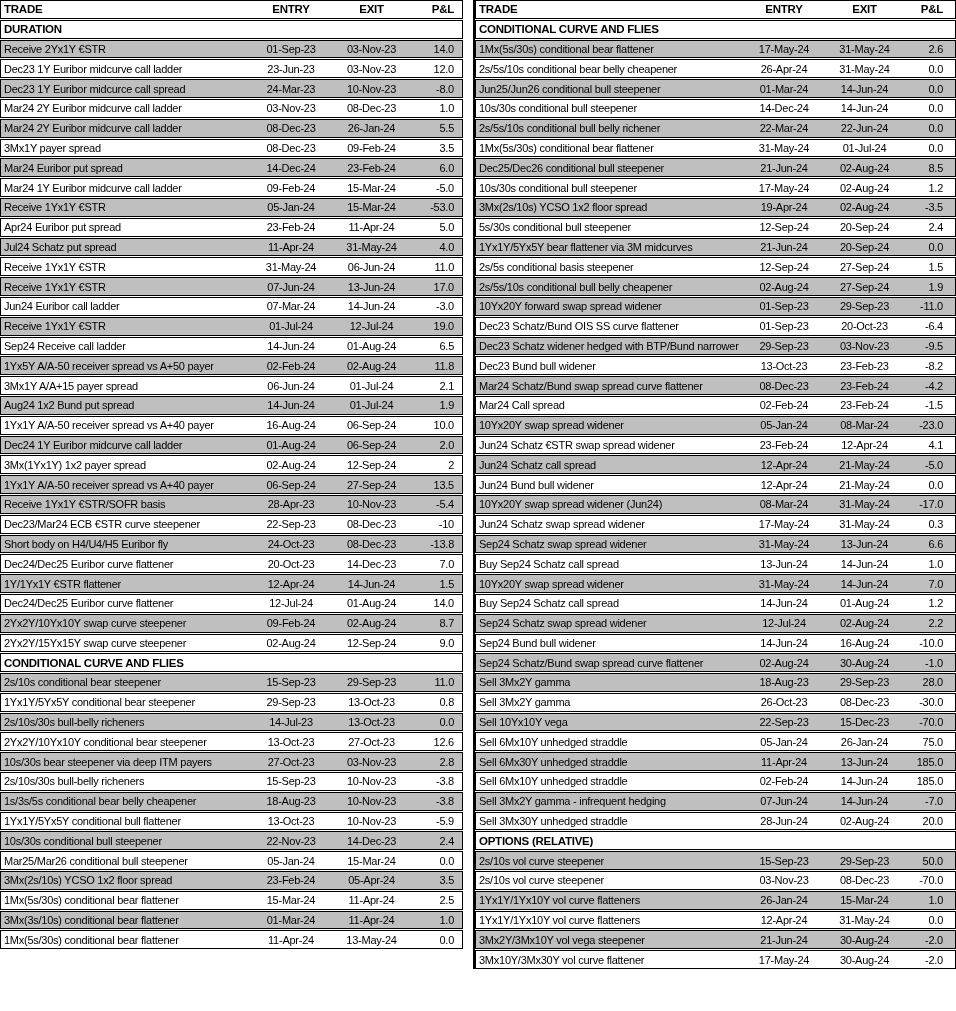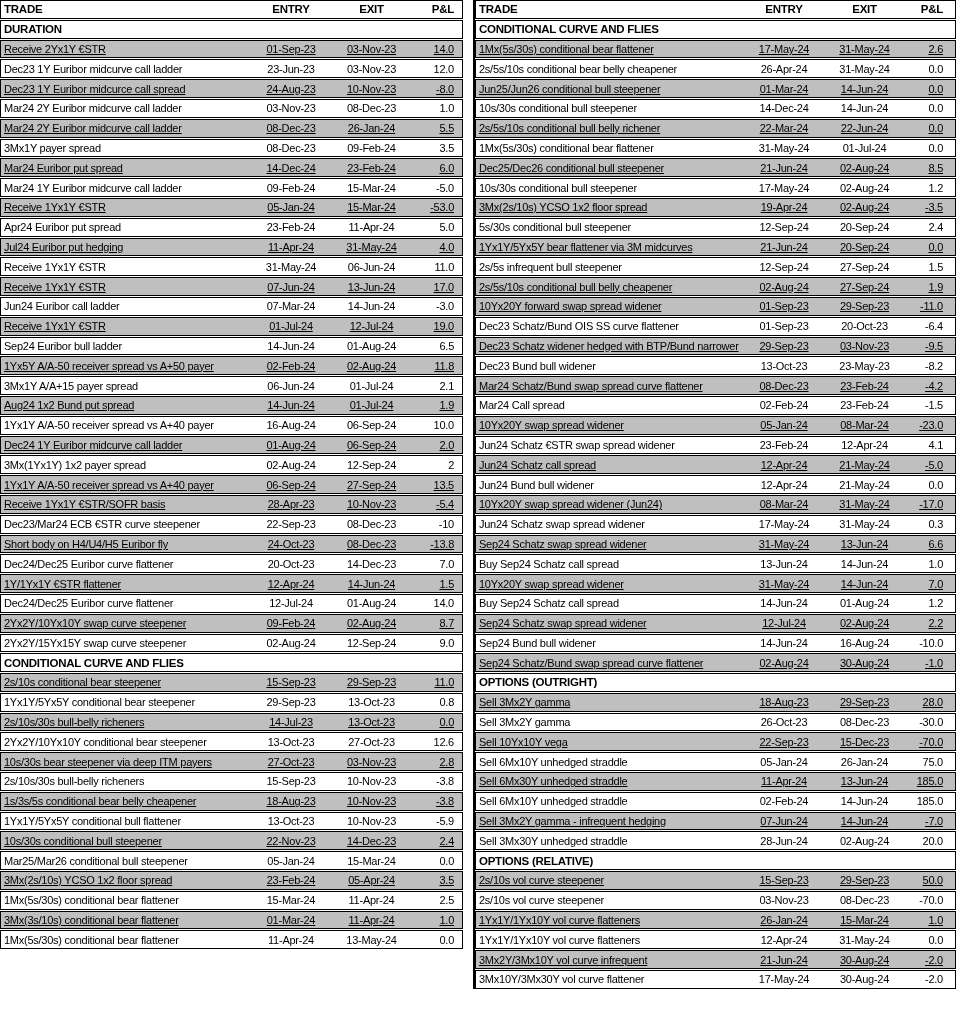--- a/index.html
+++ b/index.html
@@ -29,21 +29,21 @@
   .row {
     height: 18.8px;
     min-height: 18.8px;
     box-sizing: border-box;
     border: 1px solid var(--border, #000);
     background: var(--plain, #fff);
     display: flex;
     align-items: center;
     overflow: hidden;
   }
-  .row.shade { background: var(--shade, #BFBFBF); text-decoration: underline; }
+  .row.shade { background: var(--shade, #BFBFBF); }
   .row.header, .row.section { font-weight: bold; font-size: 11.5px; background: var(--plain, #fff); }
   .cell { white-space: nowrap; overflow: visible; }
   .cell.trade { flex: 1; padding-left: 3px; }
   .cell.entry { width: 80px; text-align: center; }
   .cell.exit  { width: 81px; text-align: center; }
   .cell.pnl   { width: 50px; text-align: right; box-sizing: border-box; }
   .table.left  .cell.pnl { padding-right: 8px; }
   .table.right .cell.pnl { padding-right: 12px; }
 </style>
 </head>
@@ -67,21 +67,21 @@
         <div class="cell pnl">14.0</div>
       </div>
       <div class="row data">
         <div class="cell trade">Dec23 1Y Euribor midcurve call ladder</div>
         <div class="cell entry">23-Jun-23</div>
         <div class="cell exit">03-Nov-23</div>
         <div class="cell pnl">12.0</div>
       </div>
       <div class="row data shade">
         <div class="cell trade">Dec23 1Y Euribor midcurce call spread</div>
-        <div class="cell entry">24-Aug-23</div>
+        <div class="cell entry">24-Mar-23</div>
         <div class="cell exit">10-Nov-23</div>
         <div class="cell pnl">-8.0</div>
       </div>
       <div class="row data">
         <div class="cell trade">Mar24 2Y Euribor midcurve call ladder</div>
         <div class="cell entry">03-Nov-23</div>
         <div class="cell exit">08-Dec-23</div>
         <div class="cell pnl">1.0</div>
       </div>
       <div class="row data shade">
@@ -114,21 +114,21 @@
         <div class="cell exit">15-Mar-24</div>
         <div class="cell pnl">-53.0</div>
       </div>
       <div class="row data">
         <div class="cell trade">Apr24 Euribor put spread</div>
         <div class="cell entry">23-Feb-24</div>
         <div class="cell exit">11-Apr-24</div>
         <div class="cell pnl">5.0</div>
       </div>
       <div class="row data shade">
-        <div class="cell trade">Jul24 Euribor put hedging</div>
+        <div class="cell trade">Jul24 Schatz put spread</div>
         <div class="cell entry">11-Apr-24</div>
         <div class="cell exit">31-May-24</div>
         <div class="cell pnl">4.0</div>
       </div>
       <div class="row data">
         <div class="cell trade">Receive 1Yx1Y €STR</div>
         <div class="cell entry">31-May-24</div>
         <div class="cell exit">06-Jun-24</div>
         <div class="cell pnl">11.0</div>
       </div>
@@ -144,21 +144,21 @@
         <div class="cell exit">14-Jun-24</div>
         <div class="cell pnl">-3.0</div>
       </div>
       <div class="row data shade">
         <div class="cell trade">Receive 1Yx1Y €STR</div>
         <div class="cell entry">01-Jul-24</div>
         <div class="cell exit">12-Jul-24</div>
         <div class="cell pnl">19.0</div>
       </div>
       <div class="row data">
-        <div class="cell trade">Sep24 Euribor bull ladder</div>
+        <div class="cell trade">Sep24 Receive call ladder</div>
         <div class="cell entry">14-Jun-24</div>
         <div class="cell exit">01-Aug-24</div>
         <div class="cell pnl">6.5</div>
       </div>
       <div class="row data shade">
         <div class="cell trade">1Yx5Y A/A-50 receiver spread vs A+50 payer</div>
         <div class="cell entry">02-Feb-24</div>
         <div class="cell exit">02-Aug-24</div>
         <div class="cell pnl">11.8</div>
       </div>
@@ -404,21 +404,21 @@
         <div class="cell exit">20-Sep-24</div>
         <div class="cell pnl">2.4</div>
       </div>
       <div class="row data shade">
         <div class="cell trade">1Yx1Y/5Yx5Y bear flattener via 3M midcurves</div>
         <div class="cell entry">21-Jun-24</div>
         <div class="cell exit">20-Sep-24</div>
         <div class="cell pnl">0.0</div>
       </div>
       <div class="row data">
-        <div class="cell trade">2s/5s infrequent bull steepener</div>
+        <div class="cell trade">2s/5s conditional basis steepener</div>
         <div class="cell entry">12-Sep-24</div>
         <div class="cell exit">27-Sep-24</div>
         <div class="cell pnl">1.5</div>
       </div>
       <div class="row data shade">
         <div class="cell trade">2s/5s/10s conditional bull belly cheapener</div>
         <div class="cell entry">02-Aug-24</div>
         <div class="cell exit">27-Sep-24</div>
         <div class="cell pnl">1.9</div>
       </div>
@@ -436,21 +436,21 @@
       </div>
       <div class="row data shade">
         <div class="cell trade">Dec23 Schatz widener hedged with BTP/Bund narrower</div>
         <div class="cell entry">29-Sep-23</div>
         <div class="cell exit">03-Nov-23</div>
         <div class="cell pnl">-9.5</div>
       </div>
       <div class="row data">
         <div class="cell trade">Dec23 Bund bull widener</div>
         <div class="cell entry">13-Oct-23</div>
-        <div class="cell exit">23-May-23</div>
+        <div class="cell exit">23-Feb-23</div>
         <div class="cell pnl">-8.2</div>
       </div>
       <div class="row data shade">
         <div class="cell trade">Mar24 Schatz/Bund swap spread curve flattener</div>
         <div class="cell entry">08-Dec-23</div>
         <div class="cell exit">23-Feb-24</div>
         <div class="cell pnl">-4.2</div>
       </div>
       <div class="row data">
         <div class="cell trade">Mar24 Call spread</div>
@@ -529,23 +529,20 @@
         <div class="cell entry">14-Jun-24</div>
         <div class="cell exit">16-Aug-24</div>
         <div class="cell pnl">-10.0</div>
       </div>
       <div class="row data shade">
         <div class="cell trade">Sep24 Schatz/Bund swap spread curve flattener</div>
         <div class="cell entry">02-Aug-24</div>
         <div class="cell exit">30-Aug-24</div>
         <div class="cell pnl">-1.0</div>
       </div>
-      <div class="row section">
-        <div class="cell trade">OPTIONS (OUTRIGHT)</div>
-      </div>
       <div class="row data shade">
         <div class="cell trade">Sell 3Mx2Y gamma</div>
         <div class="cell entry">18-Aug-23</div>
         <div class="cell exit">29-Sep-23</div>
         <div class="cell pnl">28.0</div>
       </div>
       <div class="row data">
         <div class="cell trade">Sell 3Mx2Y gamma</div>
         <div class="cell entry">26-Oct-23</div>
         <div class="cell exit">08-Dec-23</div>
@@ -608,21 +605,21 @@
         <div class="cell exit">15-Mar-24</div>
         <div class="cell pnl">1.0</div>
       </div>
       <div class="row data">
         <div class="cell trade">1Yx1Y/1Yx10Y vol curve flatteners</div>
         <div class="cell entry">12-Apr-24</div>
         <div class="cell exit">31-May-24</div>
         <div class="cell pnl">0.0</div>
       </div>
       <div class="row data shade">
-        <div class="cell trade">3Mx2Y/3Mx10Y vol curve infrequent</div>
+        <div class="cell trade">3Mx2Y/3Mx10Y vol vega steepener</div>
         <div class="cell entry">21-Jun-24</div>
         <div class="cell exit">30-Aug-24</div>
         <div class="cell pnl">-2.0</div>
       </div>
       <div class="row data">
         <div class="cell trade">3Mx10Y/3Mx30Y vol curve flattener</div>
         <div class="cell entry">17-May-24</div>
         <div class="cell exit">30-Aug-24</div>
         <div class="cell pnl">-2.0</div>
       </div>

